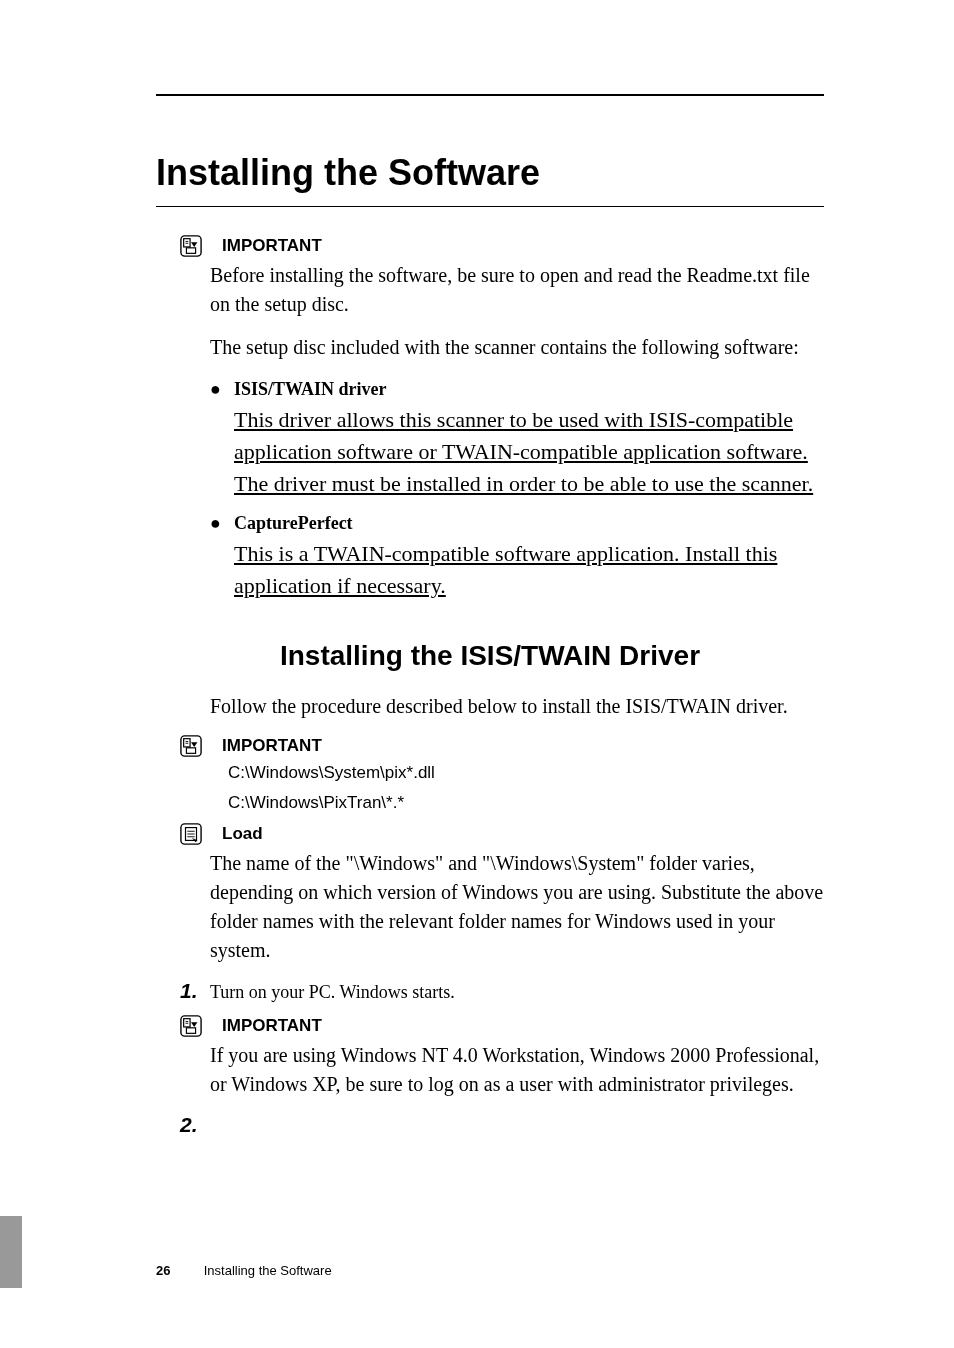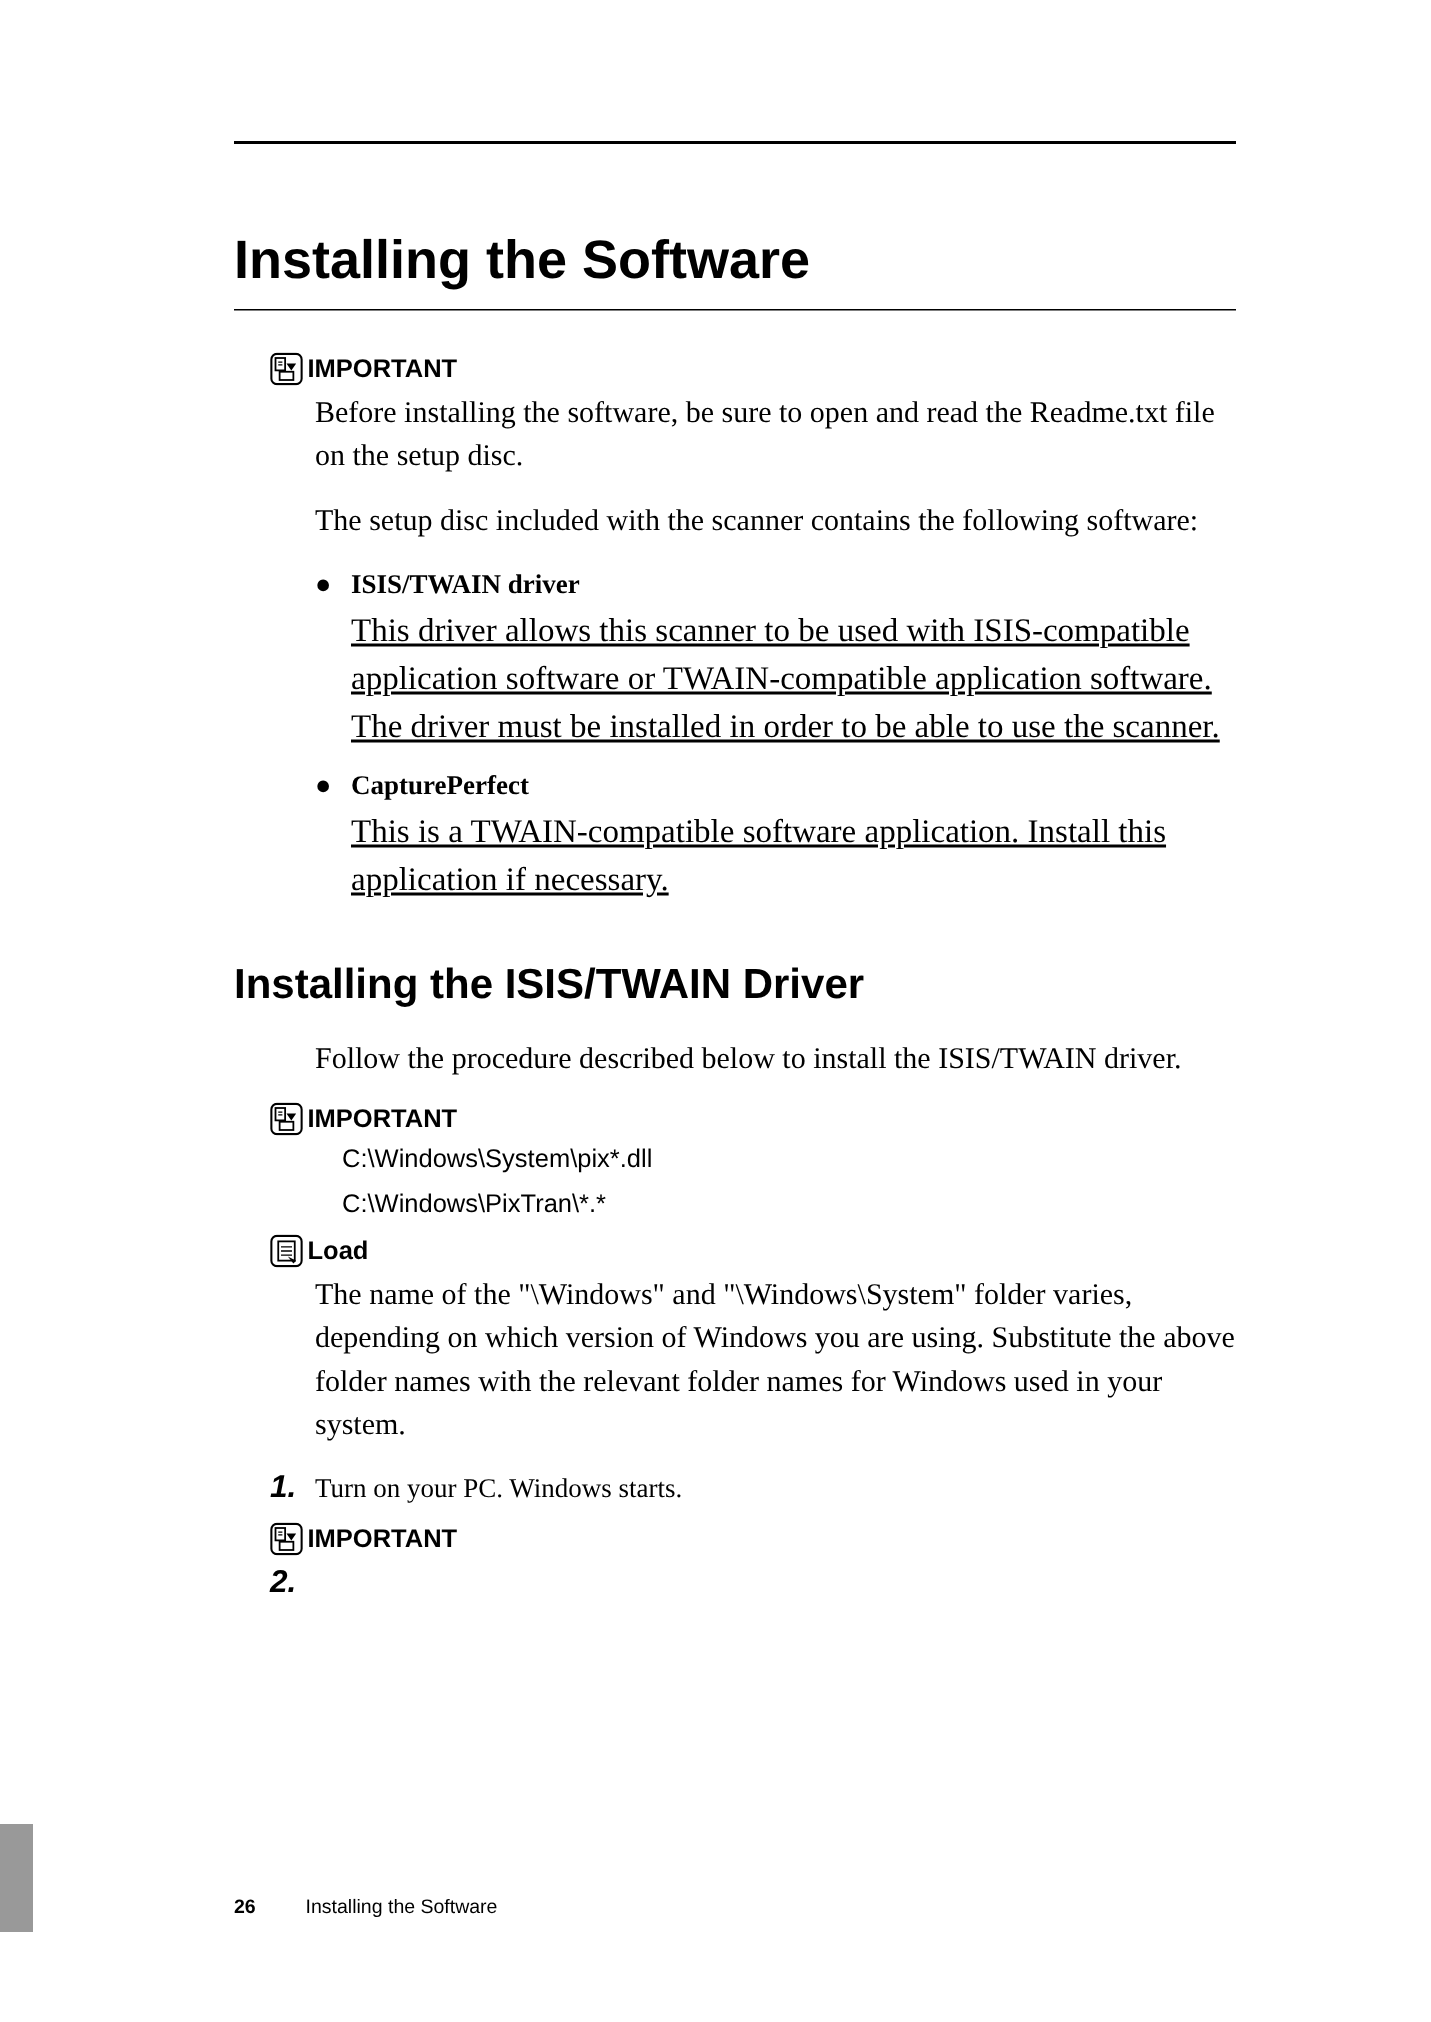--- a/index.html
+++ b/index.html
@@ -35,25 +35,26 @@
     }
     .body-text {
       margin-left: 54px;
     }
     .subtitle {
       font-family: Arial, Helvetica, sans-serif;
       font-weight: bold;
       font-size: 28px;
       margin-top: 38px;
       margin-bottom: 20px;
+      text-align: center;
     }
     .callout-head {
       display: flex;
       align-items: center;
-      gap: 3px;
+      gap: 20px;
       margin-bottom: 4px;
     }
     .callout-label {
       font-family: Arial, Helvetica, sans-serif;
       font-weight: bold;
       font-size: 17px;
     }
     .icon-important {
       width: 22px;
       height: 22px;
@@ -235,20 +236,21 @@
         <svg class="icon-important" viewBox="0 0 24 24">
           <rect x="1" y="1" width="22" height="22" rx="4" fill="#fff" stroke="#000" stroke-width="1.5"></rect>
           <rect x="4" y="4" width="7" height="9" fill="none" stroke="#000" stroke-width="1.3"></rect>
           <line x1="6" y1="7" x2="9" y2="7" stroke="#000"></line>
           <line x1="6" y1="9" x2="9" y2="9" stroke="#000"></line>
           <path d="M12 8 L19 8 L15.5 13 Z" fill="#000"></path>
           <rect x="7" y="14" width="10" height="6" fill="none" stroke="#000" stroke-width="1.3"></rect>
         </svg>
         <span class="callout-label">IMPORTANT</span>
       </div>
+      <p class="para">If you are using Windows NT 4.0 Workstation, Windows 2000 Professional, or Windows XP, be sure to log on as a user with administrator privileges.</p>
     </div>
 
     <div class="step-row">
       <span class="step-num">2.</span>
     </div>
 
   </div>
 </div>
 
 <div class="footer">

